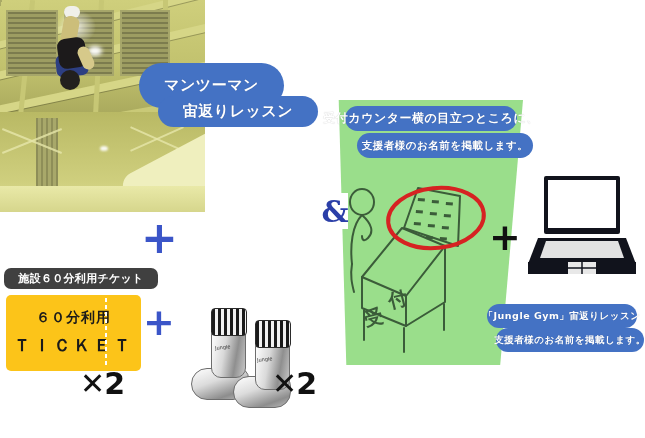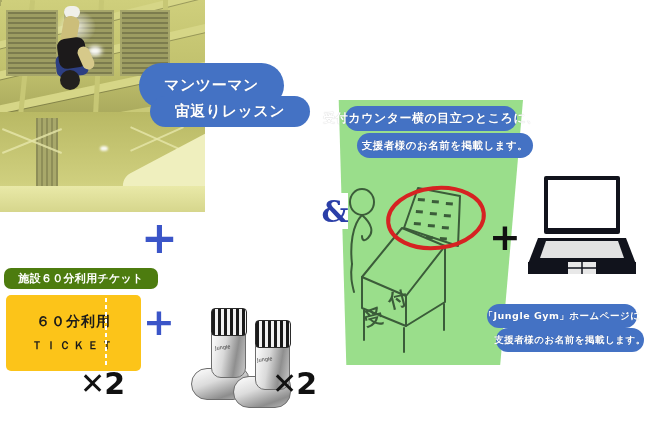--- a/index.html
+++ b/index.html
@@ -90,45 +90,45 @@
 
   
   .pill{
     position:absolute;background:#4472c4;color:#ffffff;
     border-radius:999px;display:flex;align-items:center;justify-content:center;
     font-weight:700;letter-spacing:.5px;
     text-shadow:0 0 1px rgba(0,0,0,.25);
     white-space:nowrap;
   }
   .pill-a{left:139px;top:63px;width:145px;height:45px;font-size:15px;}
-  .pill-b{left:150px;top:96px;width:160px;height:31px;font-size:15px;}
+  .pill-b{left:158px;top:96px;width:160px;height:31px;font-size:15px;}
 
   
   .plus{position:absolute;color:#3b55c8;font-weight:900;line-height:1;}
   .plus-top{left:141px;top:216px;font-size:44px;}
   .plus-mid{left:143px;top:303px;font-size:38px;}
   .plus-right{left:489px;top:218px;font-size:38px;color:#111111;}
 
   .tag{
-    position:absolute;background:#4d7c0f;color:#fff;border-radius:7px;
+    position:absolute;background:#404040;color:#fff;border-radius:7px;
     display:flex;align-items:center;justify-content:center;
     font-size:11px;font-weight:700;white-space:nowrap;padding:0 6px;
     letter-spacing:.3px;
   }
   .tag-ticket{left:4px;top:268px;width:142px;height:21px;}
   .tag-socks{left:170px;top:266px;width:124px;height:21px;}
 
   .ticket{
     position:absolute;left:6px;top:295px;width:135px;height:76px;
     background:#fcc419;border-radius:5px;
     display:flex;flex-direction:column;align-items:center;justify-content:center;
     color:#1a1a1a;font-weight:700;gap:7px;
   }
   .ticket .line1{font-size:14px;letter-spacing:1px;font-family:Liberation Serif, serif;}
-  .ticket .line2{font-size:11px;letter-spacing:3px;}
+  .ticket .line2{font-size:17px;letter-spacing:3px;}
   .ticket .perf{
     position:absolute;right:34px;top:3px;bottom:3px;width:2px;
     background:repeating-linear-gradient(180deg,#ffffff 0 4px,transparent 4px 7px);
   }
 
   .mult{position:absolute;color:#111;font-weight:900;line-height:1;font-size:30px;letter-spacing:-1px;}
   .mult-ticket{left:80px;top:369px;}
   .mult-socks{left:272px;top:369px;}
 
   
@@ -320,19 +320,19 @@
       <polygon points="10,66 98,66 108,92 0,92" fill="#11131c"></polygon>
       <polygon points="18,69 90,69 96,86 12,86" fill="#e2e2e2"></polygon>
       <rect x="0" y="90" width="108" height="12" fill="#11131c"></rect>
       <rect x="40" y="90" width="28" height="12" fill="#e8e8e8"></rect>
       <line x1="54" y1="90" x2="54" y2="102" stroke="#11131c" stroke-width="1.5"></line>
       <line x1="40" y1="96" x2="68" y2="96" stroke="#11131c" stroke-width="1.5"></line>
     </svg>
   </div>
 
   <div class="pill pill-e">
-    <span>「Jungle Gym」ホームページに</span>
+    <span>「Jungle Gym」宙返りレッスン</span>
   </div>
   <div class="pill pill-f">
     <span>支援者様のお名前を掲載します。</span>
   </div>
 
 </div>
 
 </body></html>

